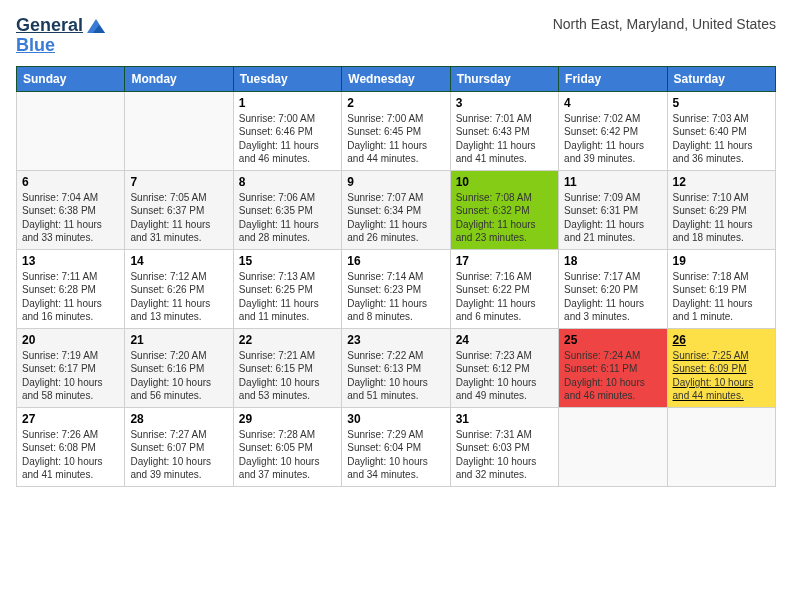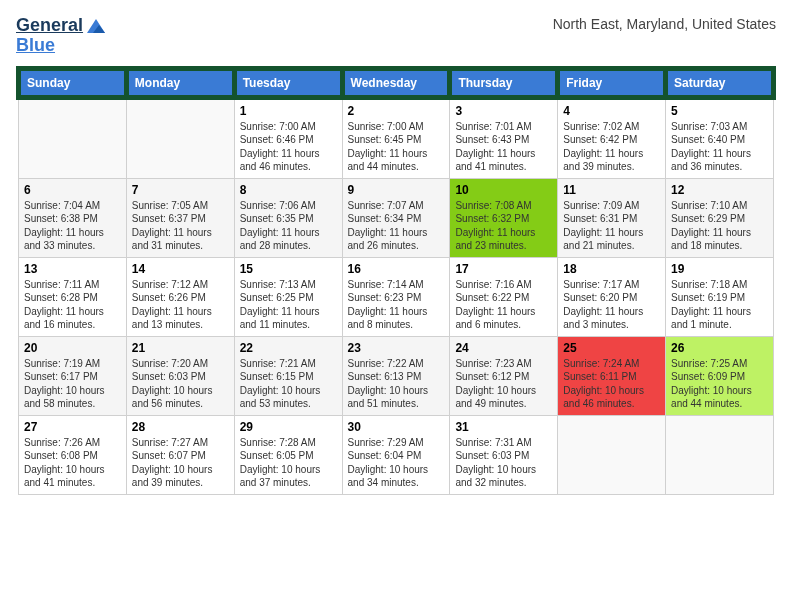--- a/index.html
+++ b/index.html
@@ -49,21 +49,21 @@
       border-collapse: collapse;
       font-size: 10.5px;
     }
     .calendar th {
       background-color: #3a7bd5;
       color: #fff;
       text-align: left;
       padding: 5px 6px;
       font-size: 12px;
       font-weight: bold;
-      border: 5px solid #14532d;
+      border: 1px solid #14532d;
     }
     .calendar td {
       vertical-align: top;
       border: 1px solid #d0d0d0;
       padding: 4px 5px;
       width: 108px;
       min-height: 70px;
       background: #fff;
     }
     .calendar tr:nth-child(even) td {
@@ -244,21 +244,21 @@
       <tr style="background: rgb(245, 245, 245);">
         <td style="background: rgb(245, 245, 245);">
           <span class="day-num">20</span>
           <div class="day-info" style="white-space: pre-line;">Sunrise: 7:19 AM
 Sunset: 6:17 PM
 Daylight: 10 hours and 58 minutes.</div>
         </td>
         <td style="background: rgb(245, 245, 245);">
           <span class="day-num">21</span>
           <div class="day-info" style="white-space: pre-line;">Sunrise: 7:20 AM
-Sunset: 6:03 PM
+Sunset: 6:16 PM
 Daylight: 10 hours and 56 minutes.</div>
         </td>
         <td style="background: rgb(245, 245, 245);">
           <span class="day-num">22</span>
           <div class="day-info" style="white-space: pre-line;">Sunrise: 7:21 AM
 Sunset: 6:15 PM
 Daylight: 10 hours and 53 minutes.</div>
         </td>
         <td style="background: rgb(245, 245, 245);">
           <span class="day-num">23</span>
@@ -271,21 +271,21 @@
           <div class="day-info" style="white-space: pre-line;">Sunrise: 7:23 AM
 Sunset: 6:12 PM
 Daylight: 10 hours and 49 minutes.</div>
         </td>
         <td style="background: #ef4444;">
           <span class="day-num">25</span>
           <div class="day-info" style="white-space: pre-line;">Sunrise: 7:24 AM
 Sunset: 6:11 PM
 Daylight: 10 hours and 46 minutes.</div>
         </td>
-        <td style="background: #bef264;">
+        <td style="background: #fde047; text-decoration: underline;">
           <span class="day-num">26</span>
           <div class="day-info" style="white-space: pre-line;">Sunrise: 7:25 AM
 Sunset: 6:09 PM
 Daylight: 10 hours and 44 minutes.</div>
         </td>
       </tr>
       <tr>
         <td>
           <span class="day-num">27</span>
           <div class="day-info" style="white-space: pre-line;">Sunrise: 7:26 AM

